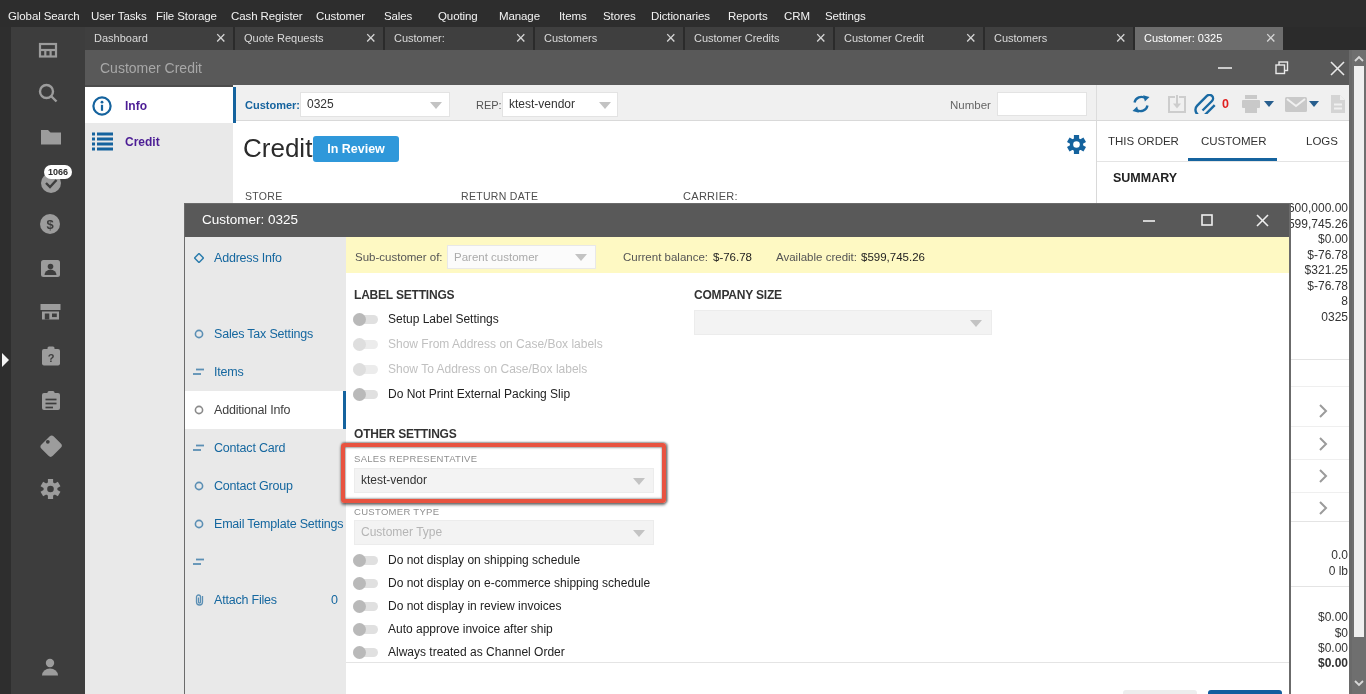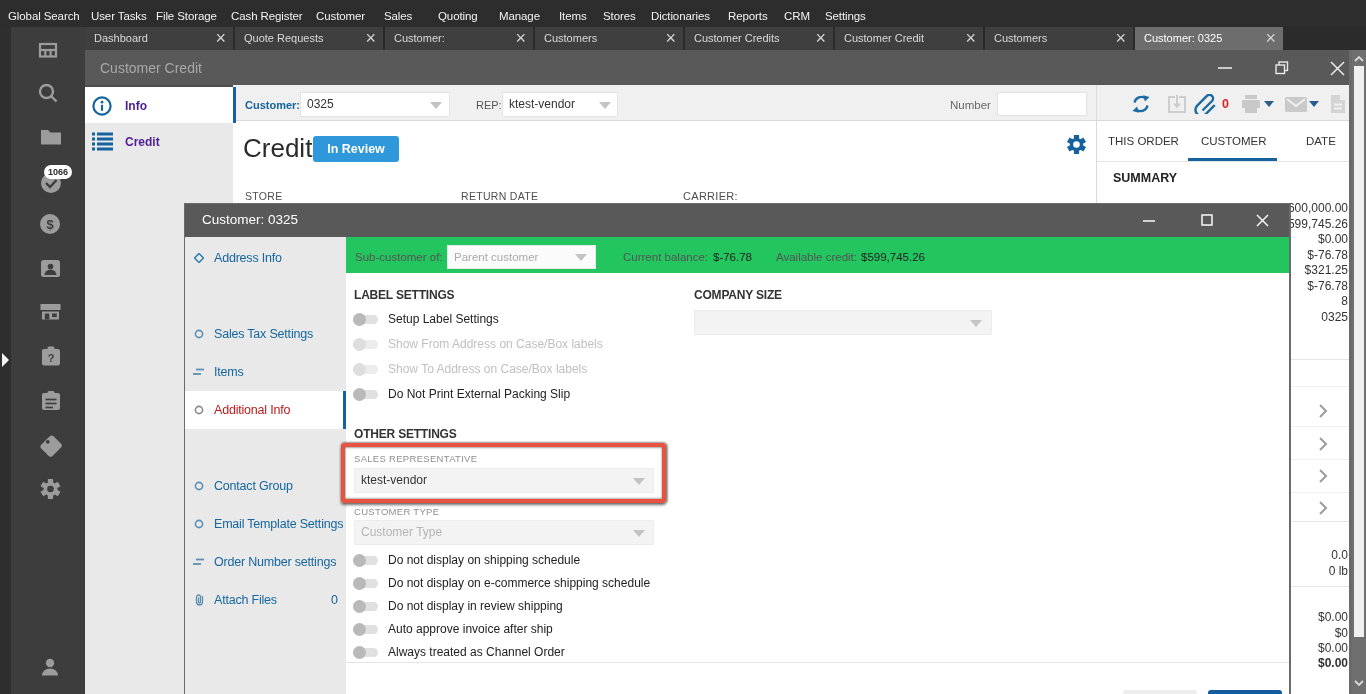--- a/index.html
+++ b/index.html
@@ -49,23 +49,23 @@
 
 #winborder { position:absolute; left:1349px; top:50px; width:3px; height:644px; background:#6a6a6a; z-index:7; }
 
 #modal { position:absolute; left:184px; top:203px; width:1107px; height:491px; background:#fff; border:1px solid #6b6b6b; border-right:2px solid #6b6b6b; border-bottom:none; z-index:10; }
 #mtitle { position:absolute; left:0; top:0; width:1104px; height:33px; background:#595959; }
 #mtitle .mt { position:absolute; left:17px; top:0; line-height:31px; color:#fff; font-size:13.5px; }
 #mnav { position:absolute; left:0; top:33px; width:161px; height:457px; background:#e9e9e9; }
 .mni { position:absolute; left:0; width:161px; height:38px; }
 .mni .lbl { position:absolute; left:29px; top:0; line-height:38px; font-size:12.5px; letter-spacing:-0.2px; color:#15679f; white-space:nowrap; }
 .mni.sel { background:#fff; }
-.mni.sel .lbl { color:#b91c1c; }
+.mni.sel .lbl { color:#404040; }
 #mbluebar { position:absolute; left:158px; top:154px; width:3px; height:38px; background:#15639e; }
-#mstrip { position:absolute; left:161px; top:33px; width:943px; height:52px; background:#22c55e; }
+#mstrip { position:absolute; left:161px; top:33px; width:943px; height:52px; background:#fef9c3; }
 #mstrip span { line-height:40px; font-size:11.5px; }
 #mcontent { position:absolute; left:161px; top:69px; width:943px; height:389px; background:#fff; }
 #mfooter { position:absolute; left:161px; top:458px; width:943px; height:32px; background:#fff; border-top:1px solid #e4e4e4; }
 .sechead { font-size:12px; font-weight:bold; color:#333; letter-spacing:-0.2px; }
 .toggle { position:absolute; width:25px; height:13px; }
 .toggle .track { position:absolute; left:0; top:2px; width:25px; height:9px; border-radius:5px; background:#e0e0e0; }
 .toggle .knob { position:absolute; left:0; top:0; width:13px; height:13px; border-radius:50%; background:#b9b9b9; }
 .toggle.dis .track { background:#ececec; }
 .toggle.dis .knob { background:#dedede; }
 .trow { position:absolute; font-size:12px; color:#222; line-height:16px; white-space:nowrap; }
@@ -310,21 +310,21 @@
       <rect x="6.9" y="0" width="5.2" height="4.5" transform="rotate(240 9.5 9.5)"></rect>
       <rect x="6.9" y="0" width="5.2" height="4.5" transform="rotate(300 9.5 9.5)"></rect>
     </g>
     <circle cx="9.5" cy="9.5" r="3.3" fill="#fff"></circle>
   </svg>
 </div>
 
 <div id="rightpanel">
   <span class="rptab" style="left:11px">THIS ORDER</span>
   <span class="rptab" style="left:104px">CUSTOMER</span>
-  <span class="rptab" style="left:209px">DATE</span>
+  <span class="rptab" style="left:209px">LOGS</span>
   <div class="rline" style="top:40px"></div>
   <div class="abs" style="left:91px;top:37px;width:89px;height:3px;background:#15639e"></div>
   <span class="abs" style="left:16px;top:50px;font-size:12.5px;font-weight:bold;color:#222">SUMMARY</span>
   <div class="rvals" style="top:80px">$600,000.00
 $599,745.26
 $0.00
 $-76.78
 $321.25
 $-76.78
 8
@@ -401,40 +401,48 @@
             </g>
           </svg>
       <span class="lbl">Items</span>
     </div>
     <div class="mni sel" style="top:154px">
       <svg class="abs" style="left:9px;top:14px" width="10" height="10" viewBox="0 0 10 10">
             <circle cx="5" cy="5" r="3.6" fill="none" stroke="#8a8a8a" stroke-width="1.6"></circle>
           </svg>
       <span class="lbl">Additional Info</span>
     </div>
+    <div class="mni" style="top:192px">
+      <svg class="abs" style="left:8px;top:15px" width="12" height="8" viewBox="0 0 12 8">
+            <g stroke="#5b8fb4" stroke-width="1.8">
+              <line x1="3" y1="1.5" x2="11" y2="1.5"></line>
+              <line x1="0" y1="6" x2="8" y2="6"></line>
+            </g>
+          </svg>
+      <span class="lbl">Contact Card</span>
+    </div>
     <div class="mni" style="top:230px">
       <svg class="abs" style="left:9px;top:14px" width="10" height="10" viewBox="0 0 10 10">
             <circle cx="5" cy="5" r="3.6" fill="none" stroke="#5b8fb4" stroke-width="1.6"></circle>
           </svg>
       <span class="lbl">Contact Group</span>
     </div>
     <div class="mni" style="top:268px">
       <svg class="abs" style="left:9px;top:14px" width="10" height="10" viewBox="0 0 10 10">
             <circle cx="5" cy="5" r="3.6" fill="none" stroke="#5b8fb4" stroke-width="1.6"></circle>
           </svg>
       <span class="lbl">Email Template Settings</span>
     </div>
     <div class="mni" style="top:306px">
       <svg class="abs" style="left:8px;top:15px" width="12" height="8" viewBox="0 0 12 8">
             <g stroke="#5b8fb4" stroke-width="1.8">
               <line x1="3" y1="1.5" x2="11" y2="1.5"></line>
               <line x1="0" y1="6" x2="8" y2="6"></line>
             </g>
           </svg>
-      <span class="lbl">Order Number settings</span>
     </div>
     <div class="mni" style="top:344px">
       <svg class="abs" style="left:9px;top:12px" width="11" height="13" viewBox="0 0 11 13">
             <path d="M8.5 3 v6 a3 3 0 0 1 -6 0 v-5 a2 2 0 0 1 4 0 v5 a1 1 0 0 1 -2 0 v-4.5" stroke="#5b8fb4" stroke-width="1.3" fill="none"></path>
           </svg>
       <span class="lbl">Attach Files</span>
       <span class="abs" style="left:146px;top:0;line-height:38px;font-size:12.5px;color:#15679f">0</span>
     </div>
     <div id="mbluebar"></div>
   </div>
@@ -489,21 +497,21 @@
     <span class="trow" style="left:42px;top:279px">Do not display on shipping schedule</span>
     <div class="toggle" style="left:7px;top:304px">
           <div class="track"></div>
           <div class="knob"></div>
         </div>
     <span class="trow" style="left:42px;top:302px">Do not display on e-commerce shipping schedule</span>
     <div class="toggle" style="left:7px;top:327px">
           <div class="track"></div>
           <div class="knob"></div>
         </div>
-    <span class="trow" style="left:42px;top:325px">Do not display in review shipping</span>
+    <span class="trow" style="left:42px;top:325px">Do not display in review invoices</span>
     <div class="toggle" style="left:7px;top:350px">
           <div class="track"></div>
           <div class="knob"></div>
         </div>
     <span class="trow" style="left:42px;top:348px">Auto approve invoice after ship</span>
     <div class="toggle" style="left:7px;top:373px">
           <div class="track"></div>
           <div class="knob"></div>
         </div>
     <span class="trow" style="left:42px;top:371px">Always treated as Channel Order</span>

